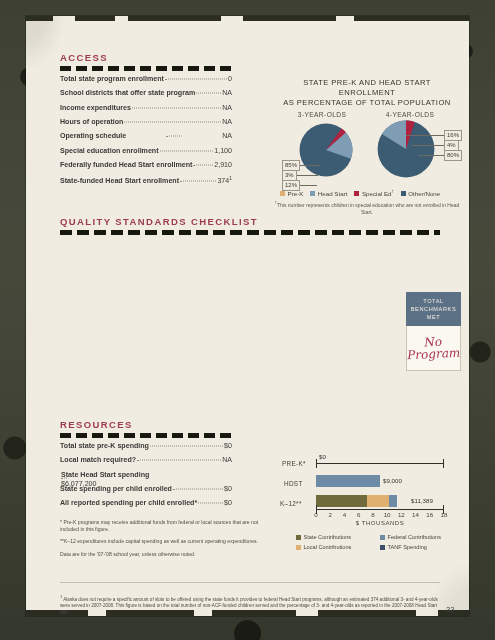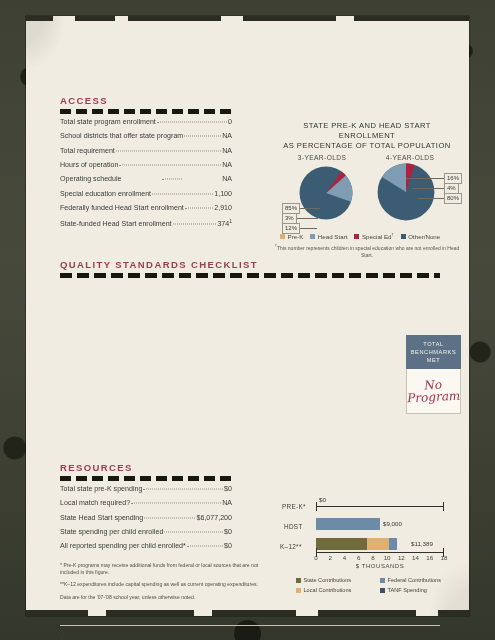--- a/index.html
+++ b/index.html
@@ -34,21 +34,21 @@
   }
   
   .tear{position:absolute;background:#2b2d22;}
   .tear.t1{left:0;top:0;width:443px;height:5px;
     -webkit-mask-image:linear-gradient(90deg,#000 0 6%,transparent 6% 11%,#000 11% 20%,transparent 20% 23%,#000 23% 44%,transparent 44% 49%,#000 49% 70%,transparent 70% 74%,#000 74% 100%);
     mask-image:linear-gradient(90deg,#000 0 6%,transparent 6% 11%,#000 11% 20%,transparent 20% 23%,#000 23% 44%,transparent 44% 49%,#000 49% 70%,transparent 70% 74%,#000 74% 100%);}
   .tear.b1{left:0;bottom:0;width:443px;height:6px;
     -webkit-mask-image:linear-gradient(90deg,#000 0 14%,transparent 14% 18%,#000 18% 38%,transparent 38% 42%,#000 42% 61%,transparent 61% 66%,#000 66% 88%,transparent 88% 93%,#000 93% 100%);
     mask-image:linear-gradient(90deg,#000 0 14%,transparent 14% 18%,#000 18% 38%,transparent 38% 42%,#000 42% 61%,transparent 61% 66%,#000 66% 88%,transparent 88% 93%,#000 93% 100%);}
 
-  .content{position:absolute;inset:0;padding:16px;margin-top:43px;}
+  .content{position:absolute;inset:0;padding:16px;}
 
   
   .sec-title{
     position:absolute;
     color:#9d3b52;font-size:9.5px;letter-spacing:1.4px;font-weight:600;
   }
   .dash-rule{
     position:absolute;height:5px;
     background:#17180f;
     -webkit-mask-image:repeating-linear-gradient(90deg,#000 0 11px,transparent 11px 16px);
@@ -58,21 +58,21 @@
     -webkit-mask-image:repeating-linear-gradient(90deg,#000 0 12px,transparent 12px 17px);
     mask-image:repeating-linear-gradient(90deg,#000 0 12px,transparent 12px 17px);
   }
 
   
   .datarow{
     position:absolute;left:34px;width:172px;height:14px;
     font-size:7.1px;color:#3a3a38;
     display:flex;align-items:baseline;white-space:nowrap;
   }
-  .datarow .lbl{flex:0 0 auto;}
+  .datarow .lbl{flex:0 0 auto;font-weight:bold;}
   .datarow .dots{
     flex:1 1 auto;margin:0 1px;
     border-bottom:1px dotted #8d8a80;
     transform:translateY(-1.5px);
     min-width:6px;
   }
   .datarow .val{flex:0 0 auto;}
   .datarow sup{font-size:5px;vertical-align:super;}
 
   
@@ -151,21 +151,21 @@
           <span class="lbl">Total state program enrollment</span>
           <span class="dots"></span>
           <span class="val">0</span>
         </div>
         <div class="datarow" style="top: 73.3px;">
           <span class="lbl">School districts that offer state program</span>
           <span class="dots"></span>
           <span class="val">NA</span>
         </div>
         <div class="datarow" style="top: 87.6px;">
-          <span class="lbl">Total requirement</span>
+          <span class="lbl">Income expenditures</span>
           <span class="dots"></span>
           <span class="val">NA</span>
         </div>
         <div class="datarow" style="top: 101.9px;">
           <span class="lbl">Hours of operation</span>
           <span class="dots"></span>
           <span class="val">NA</span>
         </div>
         <div class="datarow" style="top: 116.2px; gap: 39px;">
           <span class="lbl">Operating schedule</span>
@@ -275,21 +275,21 @@
         <div class="datarow" style="top: 426px;">
           <span class="lbl">Total state pre-K spending</span>
           <span class="dots"></span>
           <span class="val">$0</span>
         </div>
         <div class="datarow" style="top: 440.3px;">
           <span class="lbl">Local match required?</span>
           <span class="dots"></span>
           <span class="val">NA</span>
         </div>
-        <div class="datarow" style="top: 454.6px;">
+        <div class="datarow" style="top: 454.6px; flex-direction: column;">
           <span class="lbl">State Head Start spending</span>
           <span class="dots"></span>
           <span class="val">$6,077,200</span>
         </div>
         <div class="datarow" style="top: 468.9px;">
           <span class="lbl">State spending per child enrolled</span>
           <span class="dots"></span>
           <span class="val">$0</span>
         </div>
         <div class="datarow" style="top: 483.2px;">

